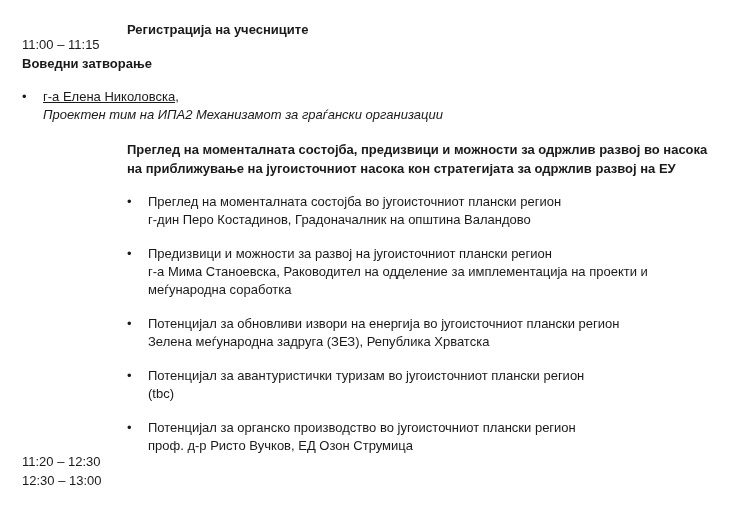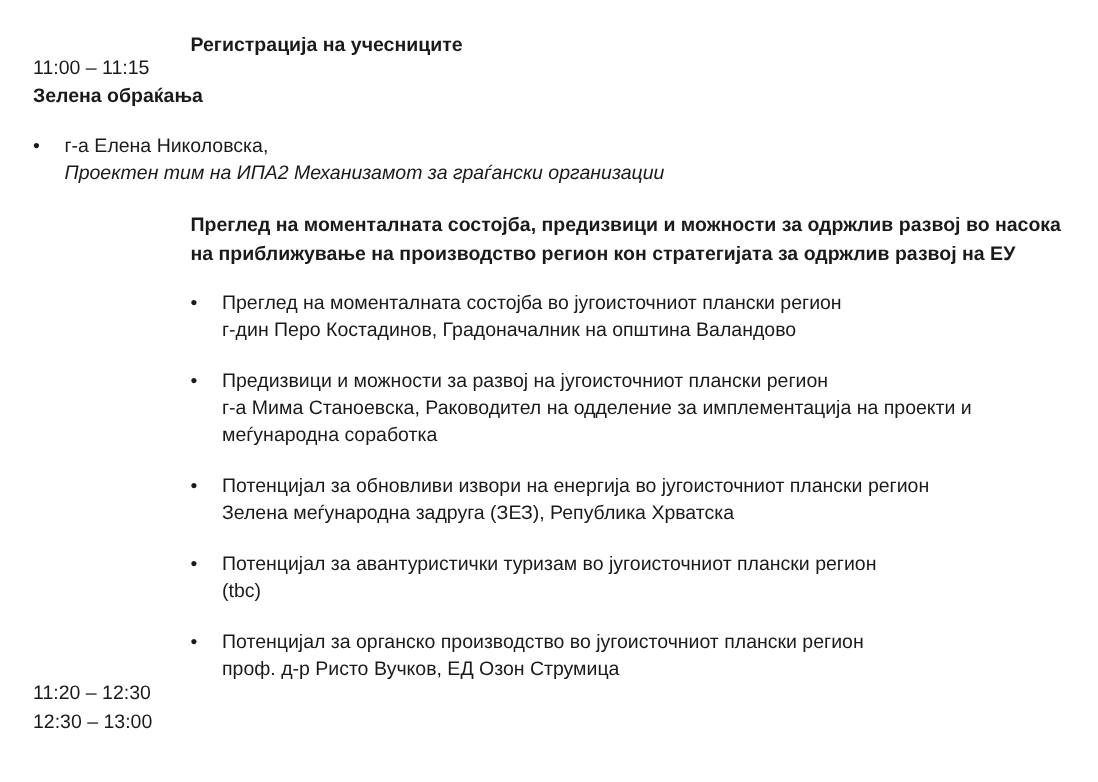--- a/index.html
+++ b/index.html
@@ -51,55 +51,55 @@
     width: 21px;
     font-size: 13px;
     line-height: 18px;
   }
   .b-text {
     font-size: 13px;
     line-height: 18px;
     max-width: 585px;
   }
   .b-lead-bold   { font-weight: normal; }
-  .b-lead-reg    { font-weight: normal; }
+  .b-lead-reg    { font-weight: normal; text-decoration: underline; }
   .b-sub-reg     { font-weight: normal; }
   .b-sub-italic  { font-style: italic; }
 </style>
 </head>
 <body>
 
 <div class="page">
 
   <div class="row">
     <div class="time">11:00 – 11:15</div>
     <div class="content">
       <div class="session-title">Регистрација на учесниците</div>
     </div>
   </div>
 
   <div class="row">
     <div class="content">
-      <div class="session-title">Зелена обраќања</div>
+      <div class="session-title">Воведни затворање</div>
       <div class="bullets">
         <div class="bullet">
           <div class="dot">•</div>
           <div class="b-text">
             <div class="b-lead-reg">г-а Елена Николовска,</div>
             <div class="b-sub-italic">Проектен тим на ИПА2 Механизамот за граѓански организации</div>
           </div>
         </div>
       </div>
     </div>
   </div>
 
   <div class="row">
     <div class="time">11:20 – 12:30</div>
     <div class="content">
-      <div class="session-title">Преглед на моменталната состојба, предизвици и можности за одржлив развој во насока на приближување на производство регион кон стратегијата за одржлив развој на ЕУ</div>
+      <div class="session-title">Преглед на моменталната состојба, предизвици и можности за одржлив развој во насока на приближување на југоисточниот насока кон стратегијата за одржлив развој на ЕУ</div>
       <div class="bullets">
 
         <div class="bullet">
           <div class="dot">•</div>
           <div class="b-text">
             <div class="b-lead-bold">Преглед на моменталната состојба во југоисточниот плански регион</div>
             <div class="b-sub-reg">г-дин Перо Костадинов, Градоначалник на општина Валандово</div>
           </div>
         </div>
 

